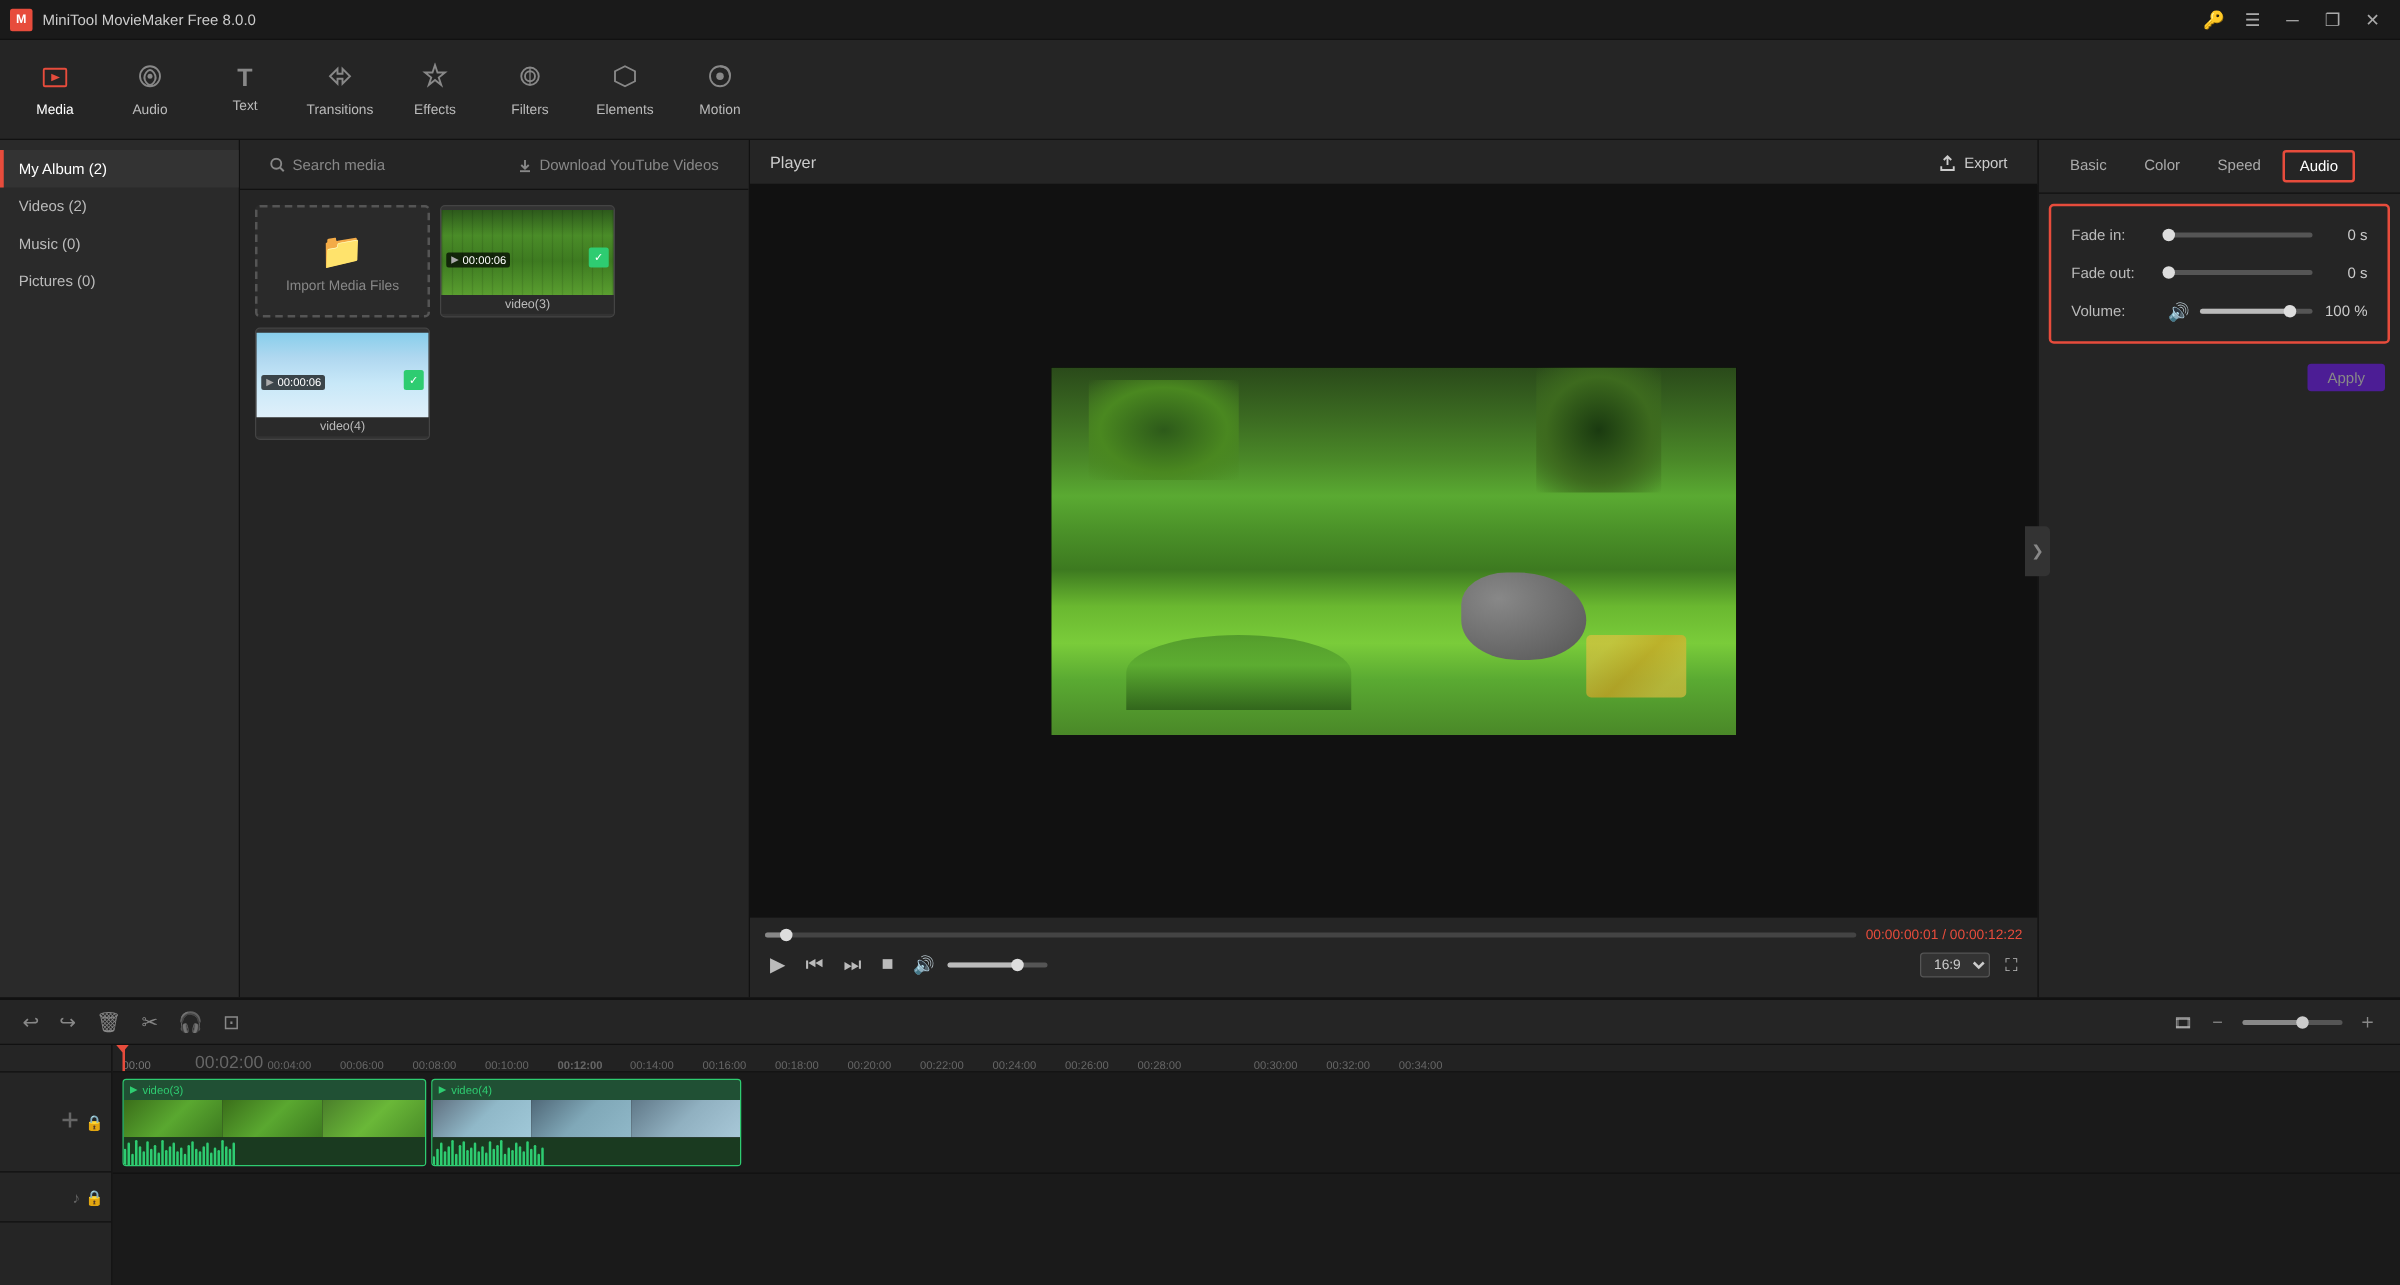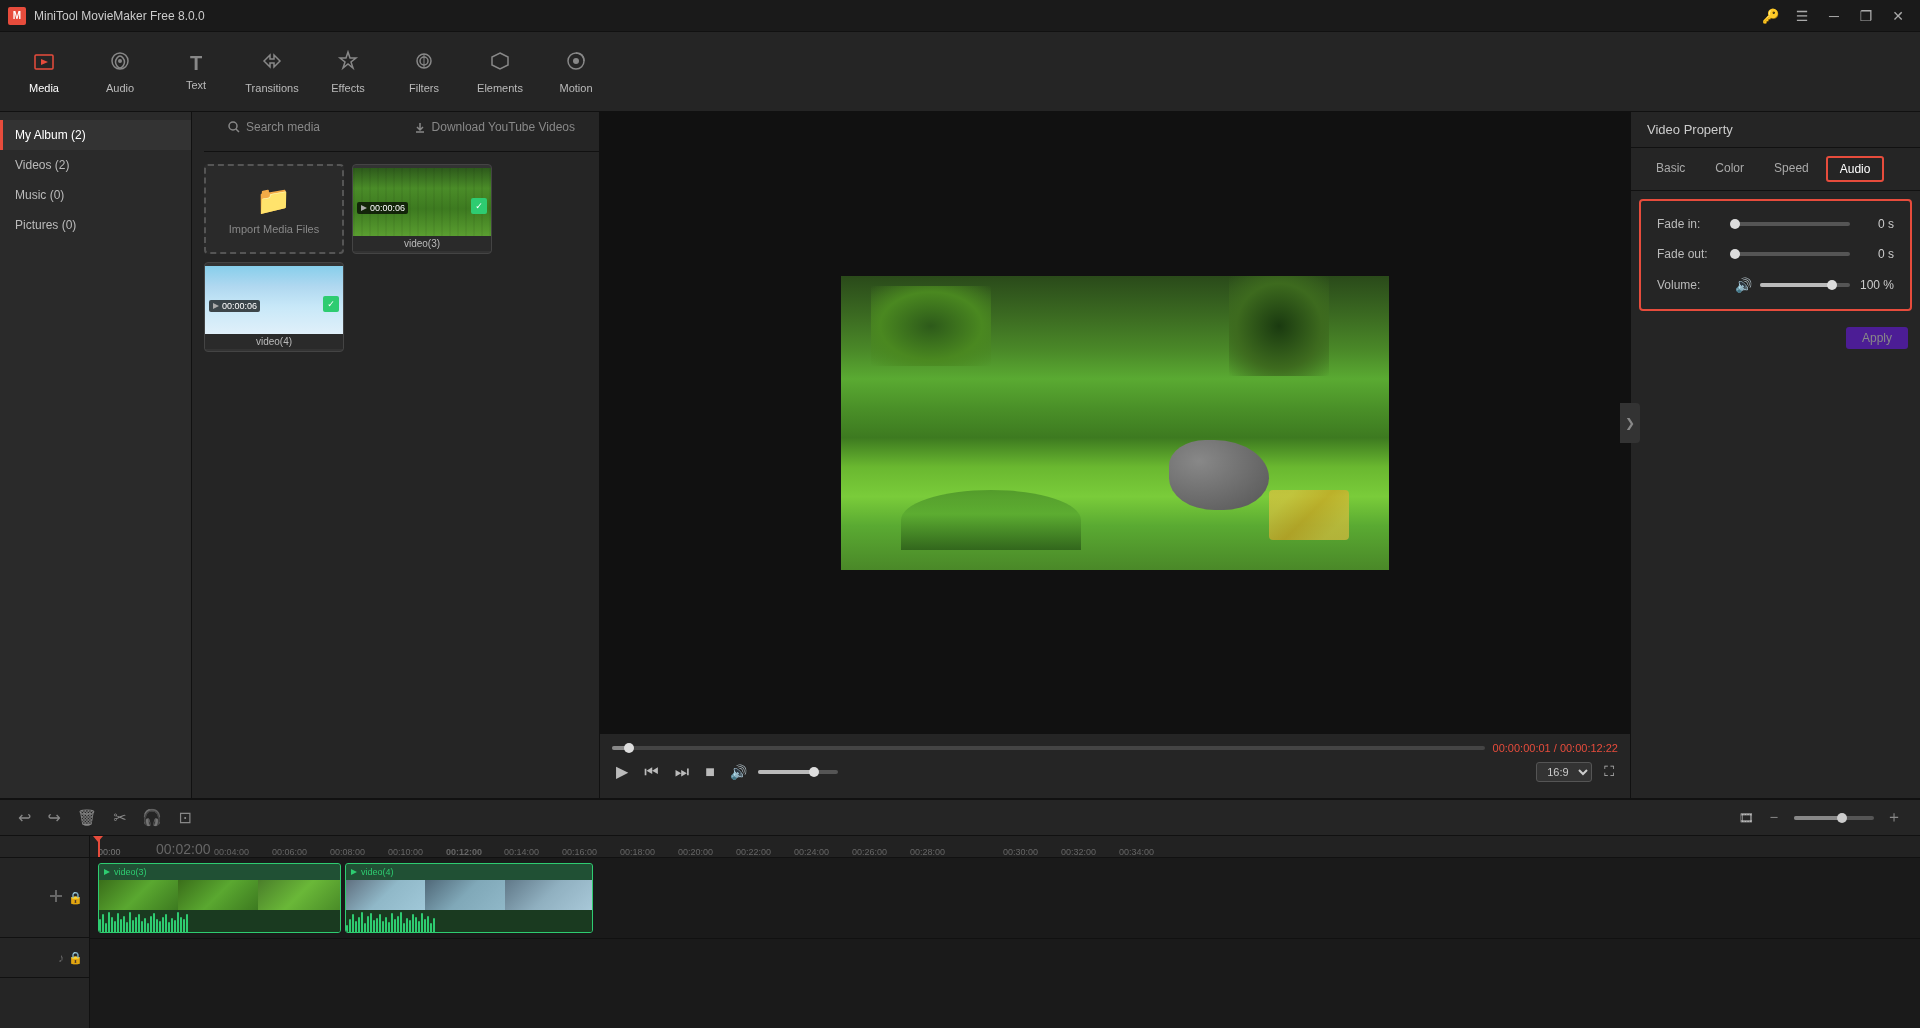--- a/index.html
+++ b/index.html
@@ -46,22 +46,22 @@
     }
     .sidebar-item {
       padding: 8px 12px; cursor: pointer; color: #bbb; font-size: 12px; border-left: 3px solid transparent;
     }
     .sidebar-item.active { color: #fff; border-left: 3px solid #e74c3c; background: #333; }
 
     #media-panel { display: flex; flex: 1; overflow: hidden; }
     #media-content { flex: 1; display: flex; flex-direction: column; overflow: hidden; }
 
     #media-toolbar {
-      display: flex; align-items: flex-start; justify-content: space-between; padding: 8px 24px;
-      border-bottom: 1px solid #111; background: #252525; height: 40px; margin-left: 12px;
+      display: flex; align-items: center; justify-content: space-between; padding: 8px 24px;
+      border-bottom: 1px solid #111; background: #252525; height: 40px;
     }
     .search-box { display: flex; align-items: center; gap: 6px; color: #888; font-size: 12px; cursor: pointer; }
     .download-link { display: flex; align-items: center; gap: 6px; color: #888; font-size: 12px; cursor: pointer; }
 
     #media-grid {
       flex: 1; padding: 12px; display: flex; flex-wrap: wrap; gap: 8px; align-content: flex-start; overflow-y: auto;
     }
     .media-thumb {
       width: 140px; height: 90px; background: #333; border-radius: 4px; cursor: pointer;
       display: flex; flex-direction: column; align-items: center; justify-content: center;
@@ -434,20 +434,30 @@
               <div class="thumb-check">✓</div>
             </div>
             <div class="thumb-label">video(4)</div>
           </div>
         </div>
       </div>
     </div>
   </div>
 
   <div id="player-area">
+    <div id="player-header">
+      <span class="player-label">Player</span>
+      <button id="export-btn">
+        <svg width="14" height="14" viewBox="0 0 14 14">
+            <path d="M7 2 L7 9 M4 5 L7 2 L10 5" fill="none" stroke="#ccc" stroke-width="1.5"></path>
+            <path d="M2 10 L2 13 L12 13 L12 10" fill="none" stroke="#ccc" stroke-width="1.5"></path>
+          </svg>
+        <span>Export</span>
+      </button>
+    </div>
 
     <div id="video-container">
       <div id="video-frame">
         <div class="garden-bg">
           <div class="garden-rock"></div>
 
           <div style="position:absolute;bottom:20px;left:60px;width:180px;height:60px;
             background:linear-gradient(to top, #2a5a18 0%, #5aaa30 60%, #4a9028 100%);
             border-radius: 50% 50% 0 0; opacity:0.8;"></div>
           <div style="position:absolute;top:10px;left:30px;width:120px;height:80px;
@@ -489,23 +499,20 @@
         <div id="controls-spacer"></div>
         <select id="aspect-select">
           <option>16:9</option><option>4:3</option><option>1:1</option><option>9:16</option>
         </select>
         <button class="ctrl-btn fullscreen-btn">⛶</button>
       </div>
     </div>
   </div>
 
   <div id="right-panel">
-    <div id="property-header">
-      <span class="prop-title">Video Property</span>
-    </div>
     <div id="property-tabs">
       <div class="prop-tab">
         <span>Basic</span>
       </div>
       <div class="prop-tab">
         <span>Color</span>
       </div>
       <div class="prop-tab">
         <span>Speed</span>
       </div>

